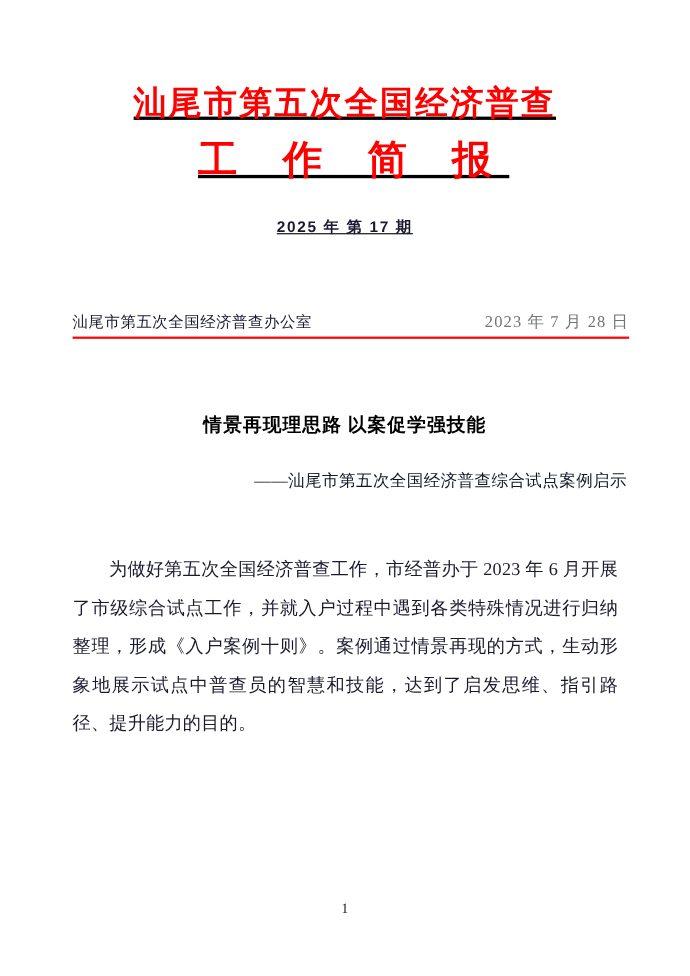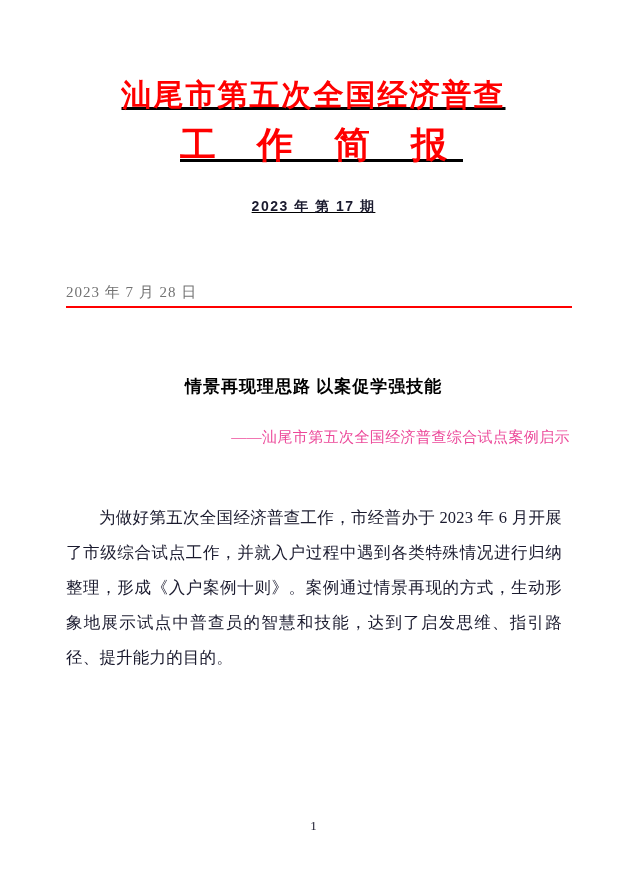--- a/index.html
+++ b/index.html
@@ -110,21 +110,21 @@
   }
   .article-subtitle {
     position: absolute;
     left: 0;
     right: 57px;
     top: 428px;
     text-align: right;
     font-family: "Liberation Serif", "DejaVu Serif", serif;
     font-size: 15px;
     letter-spacing: 0.4px;
-    color: #ec4899;
+    color: #0f172a;
     white-space: nowrap;
   }
 
   
   .body-text {
     position: absolute;
     left: 66px;
     top: 500px;
     width: 496px;
   }
@@ -159,23 +159,24 @@
 </head>
 <body>
 
 <div class="page">
 
   <div class="masthead">
     <div class="masthead-line1">汕尾市第五次全国经济普查</div>
     <div class="masthead-line2">工 作 简 报</div>
   </div>
 
-  <div class="issue-line">2023 年  第 17 期</div>
+  <div class="issue-line">2025 年  第 17 期</div>
 
   <div class="meta-row">
+    <div class="meta-office">汕尾市第五次全国经济普查办公室</div>
     <div class="meta-date">2023 年 7 月 28 日</div>
   </div>
   <div class="red-rule"></div>
 
   <div class="article-title">情景再现理思路  以案促学强技能</div>
 
   <div class="article-subtitle">——汕尾市第五次全国经济普查综合试点案例启示</div>
 
   <div class="body-text">
     <p class="para">

